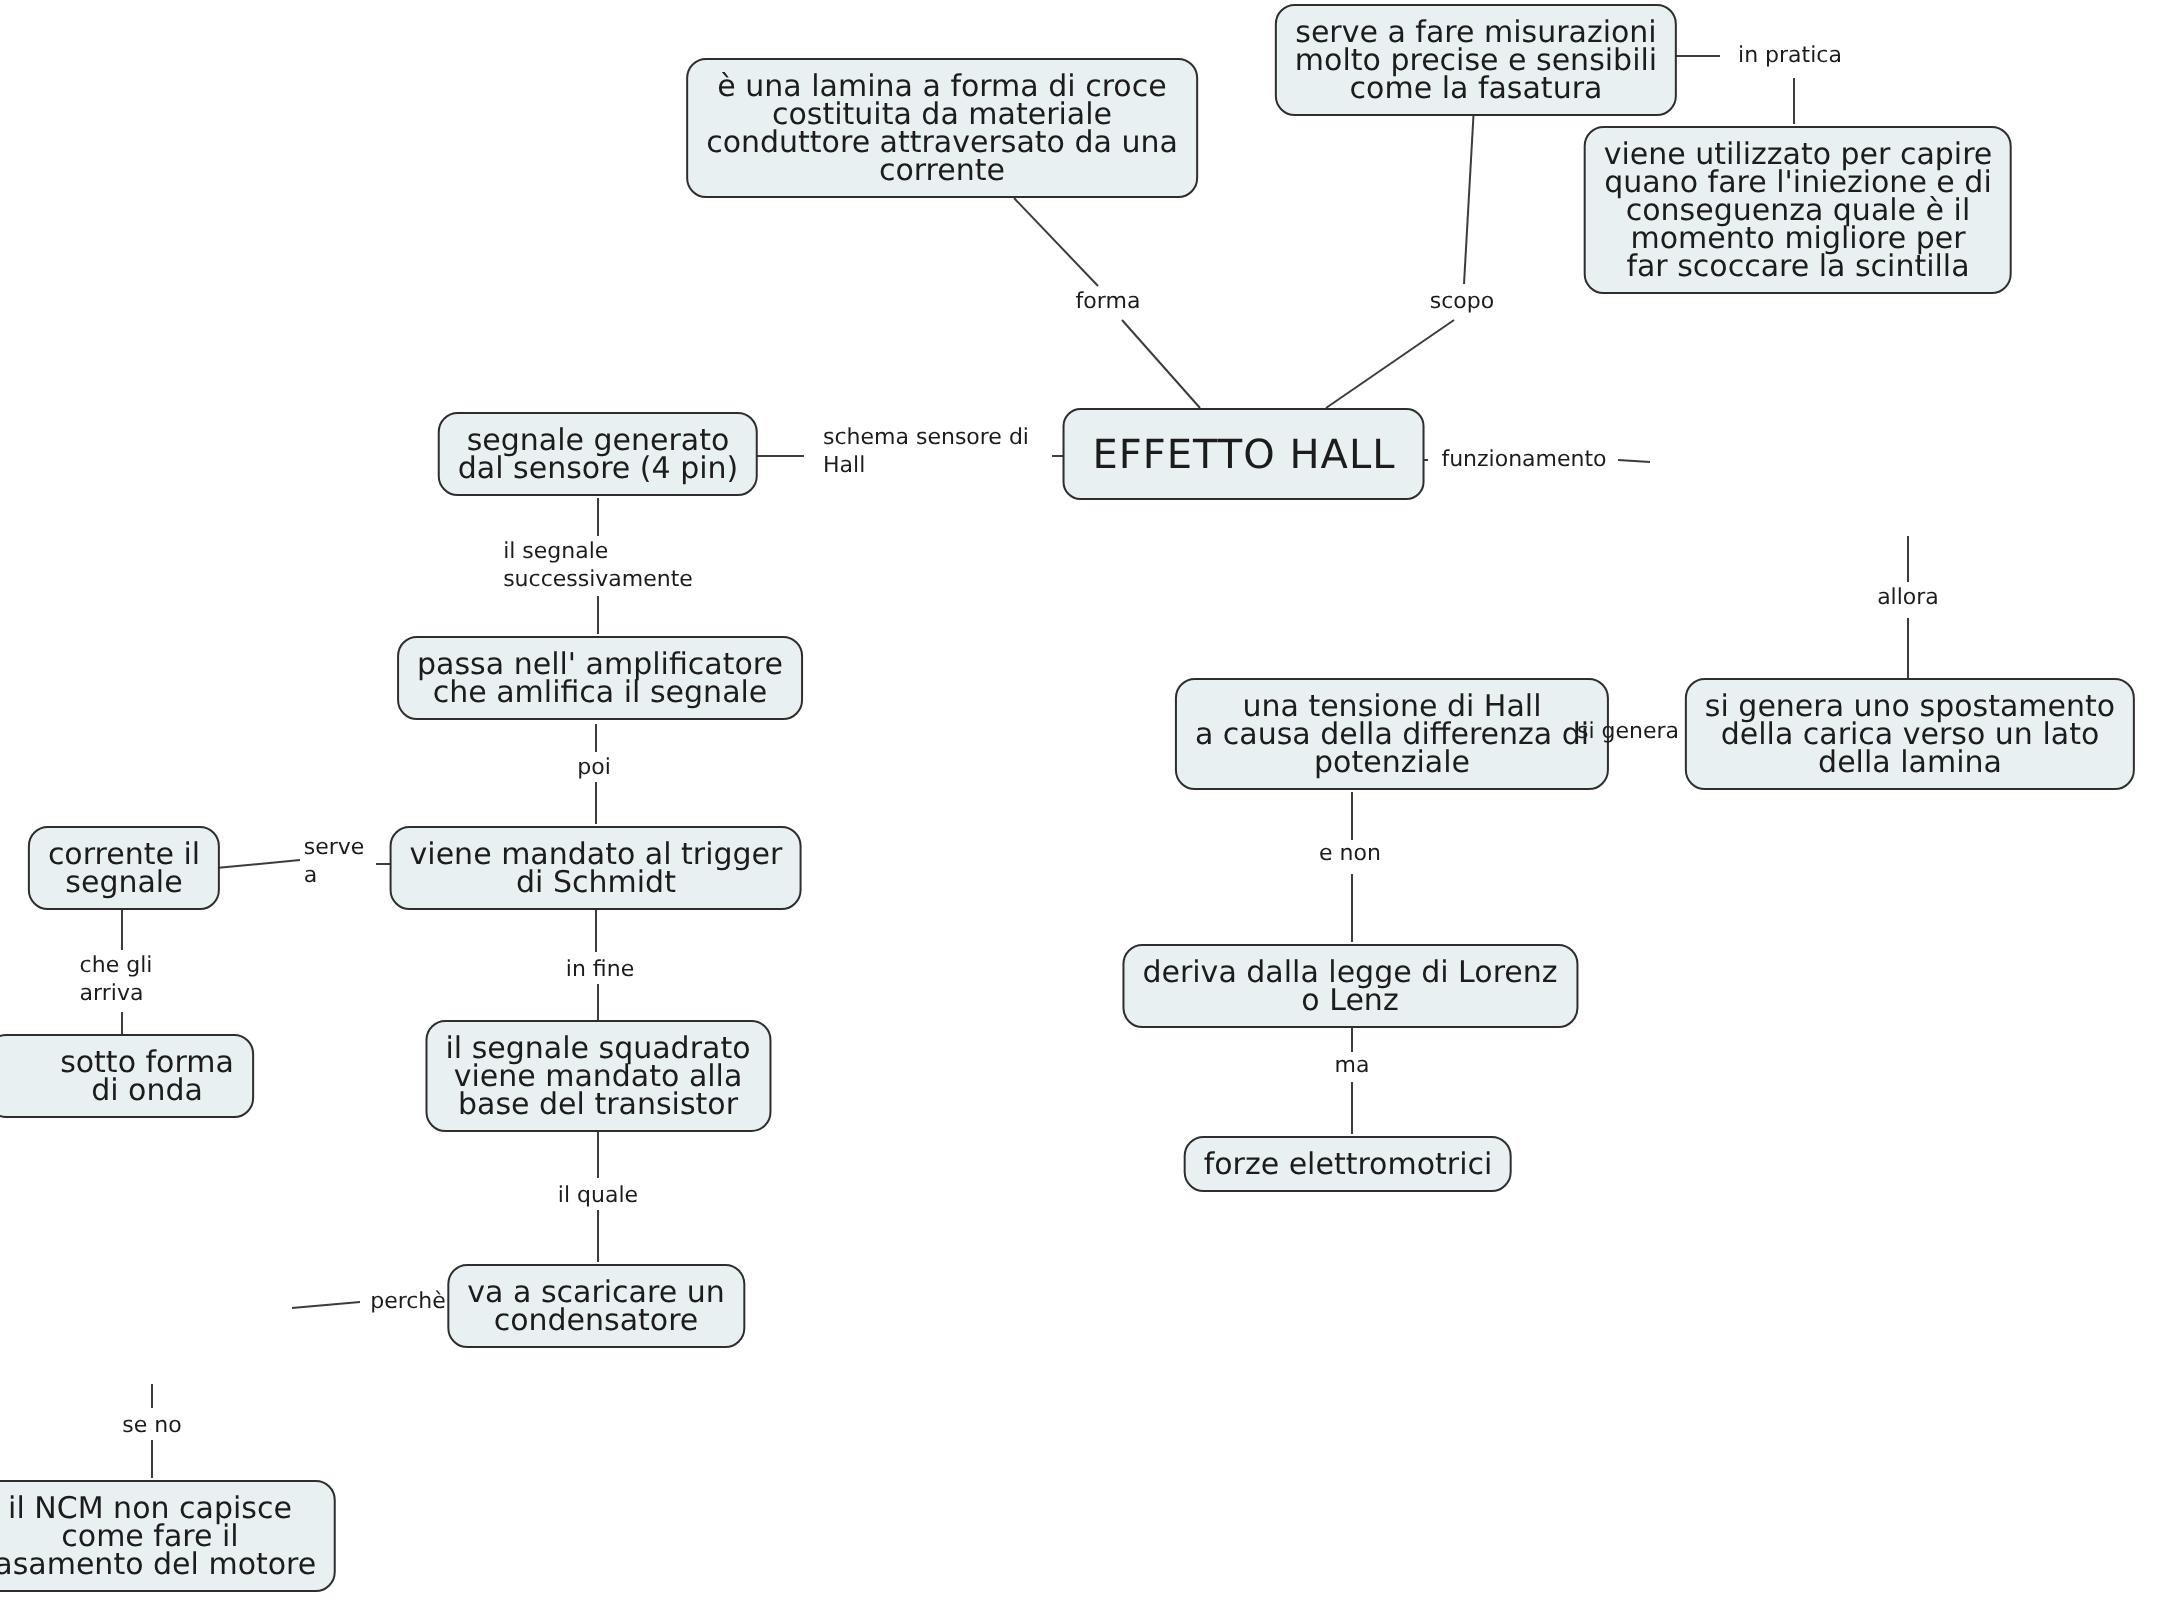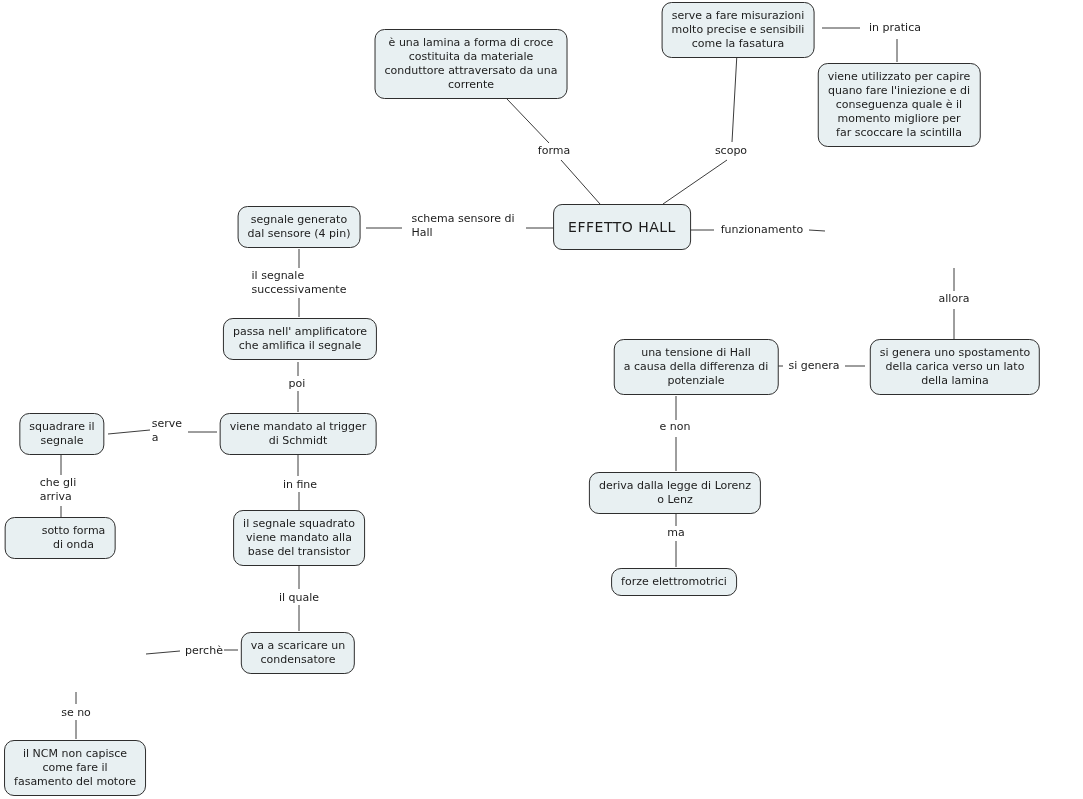--- a/index.html
+++ b/index.html
@@ -26,29 +26,29 @@
     stroke: #3c3c3c;
     stroke-width: 1;
   }
   .node {
     position: absolute;
     transform: translateX(-50%);
     background: #e8f0f2;
     border: 1px solid #2e2e2e;
     border-radius: 10px;
     padding: 6px 9px;
-    font-size: 11px;
+    font-size: 15px;
     line-height: 14px;
     color: #1c1c1c;
     text-align: center;
     white-space: pre;
     box-sizing: border-box;
   }
   .node.root {
-    font-size: 14px;
+    font-size: 20px;
     line-height: 18px;
     padding: 13px 14px;
     border-radius: 9px;
     letter-spacing: 0.5px;
   }
   .link-label {
     position: absolute;
     transform: translateX(-50%);
     font-size: 11px;
     line-height: 14px;
@@ -120,21 +120,21 @@
 potenziale</div>
   <div class="node" style="left:675px; top:472px;">deriva dalla legge di Lorenz
 o Lenz</div>
   <div class="node" style="left:674px; top:568px;">forze elettromotrici</div>
   <div class="node" style="left:299px; top:206px;">segnale generato
 dal sensore (4 pin)</div>
   <div class="node" style="left:300px; top:318px;">passa nell' amplificatore
 che amlifica il segnale</div>
   <div class="node" style="left:298px; top:413px;">viene mandato al trigger
 di Schmidt</div>
-  <div class="node" style="left:62px;  top:413px;">squadrare il
+  <div class="node" style="left:62px;  top:413px;">corrente il
 segnale</div>
   <div class="node" style="left:60px;  top:517px;padding-left:36px;">sotto forma
 di onda</div>
   <div class="node" style="left:299px; top:510px;">il segnale squadrato
 viene mandato alla
 base del transistor</div>
   <div class="node" style="left:298px; top:632px;">va a scaricare un
 condensatore</div>
   <div class="node" style="left:75px;  top:740px;">il NCM non capisce
 come fare il

